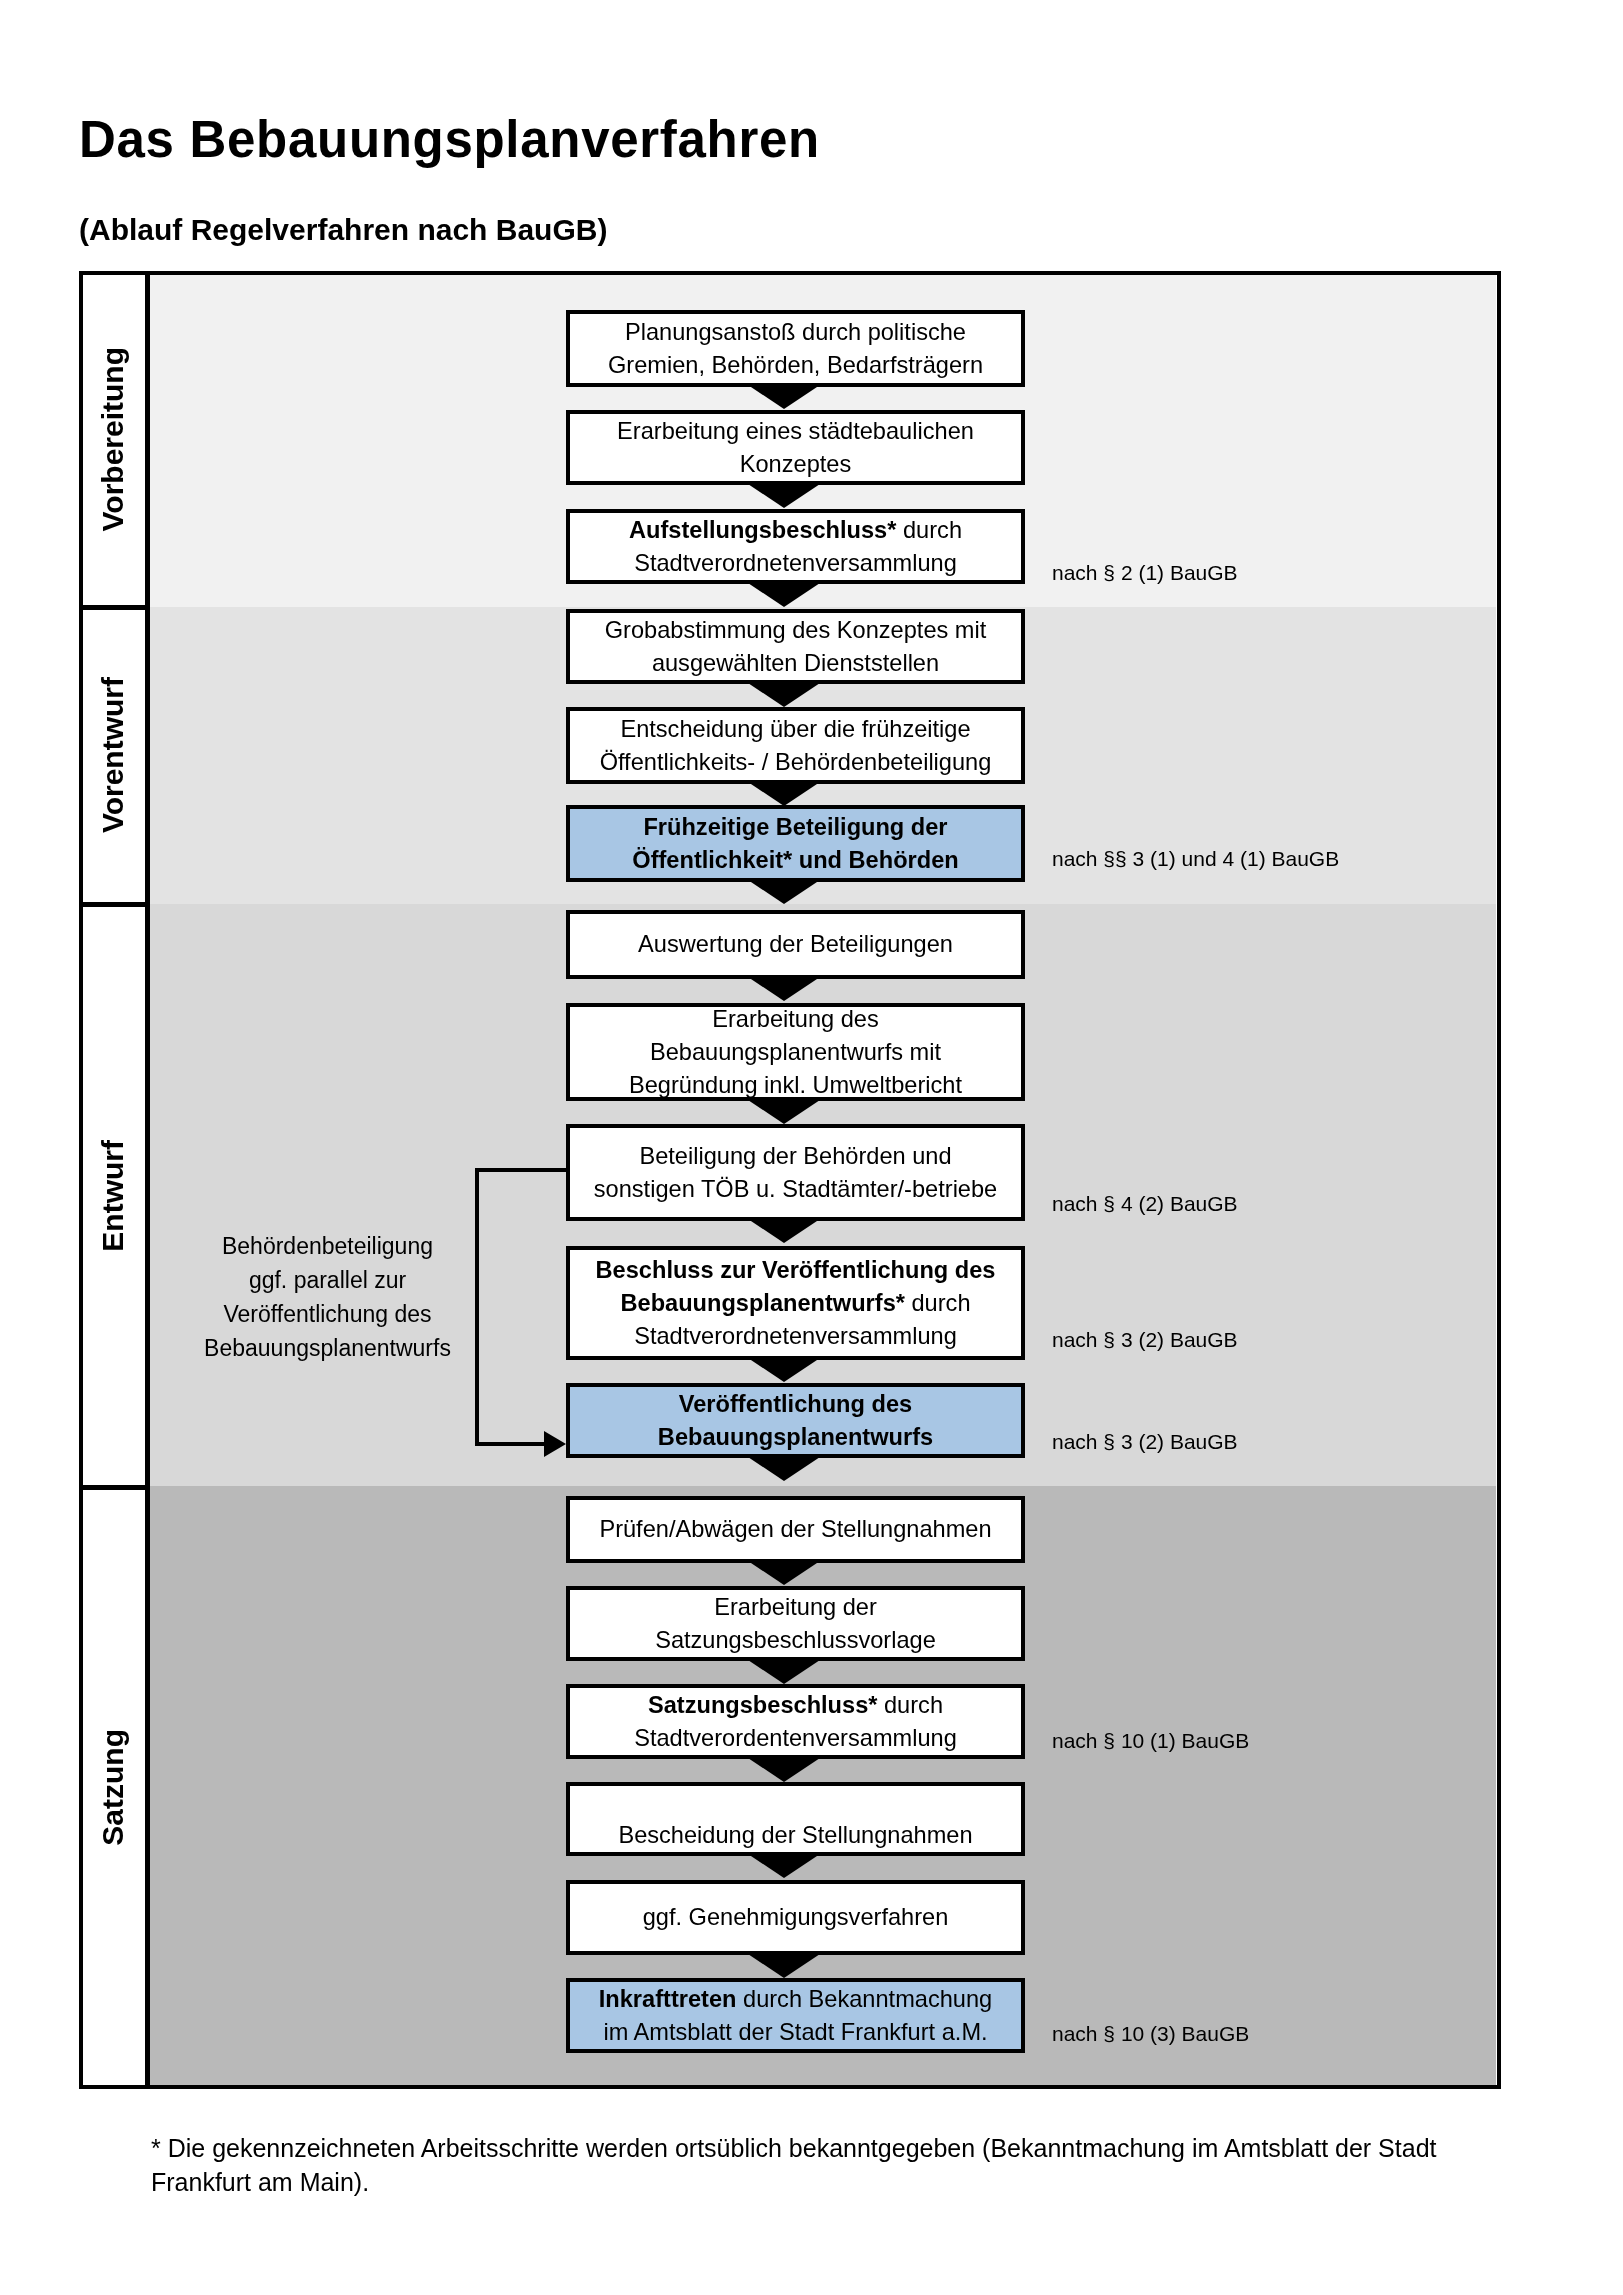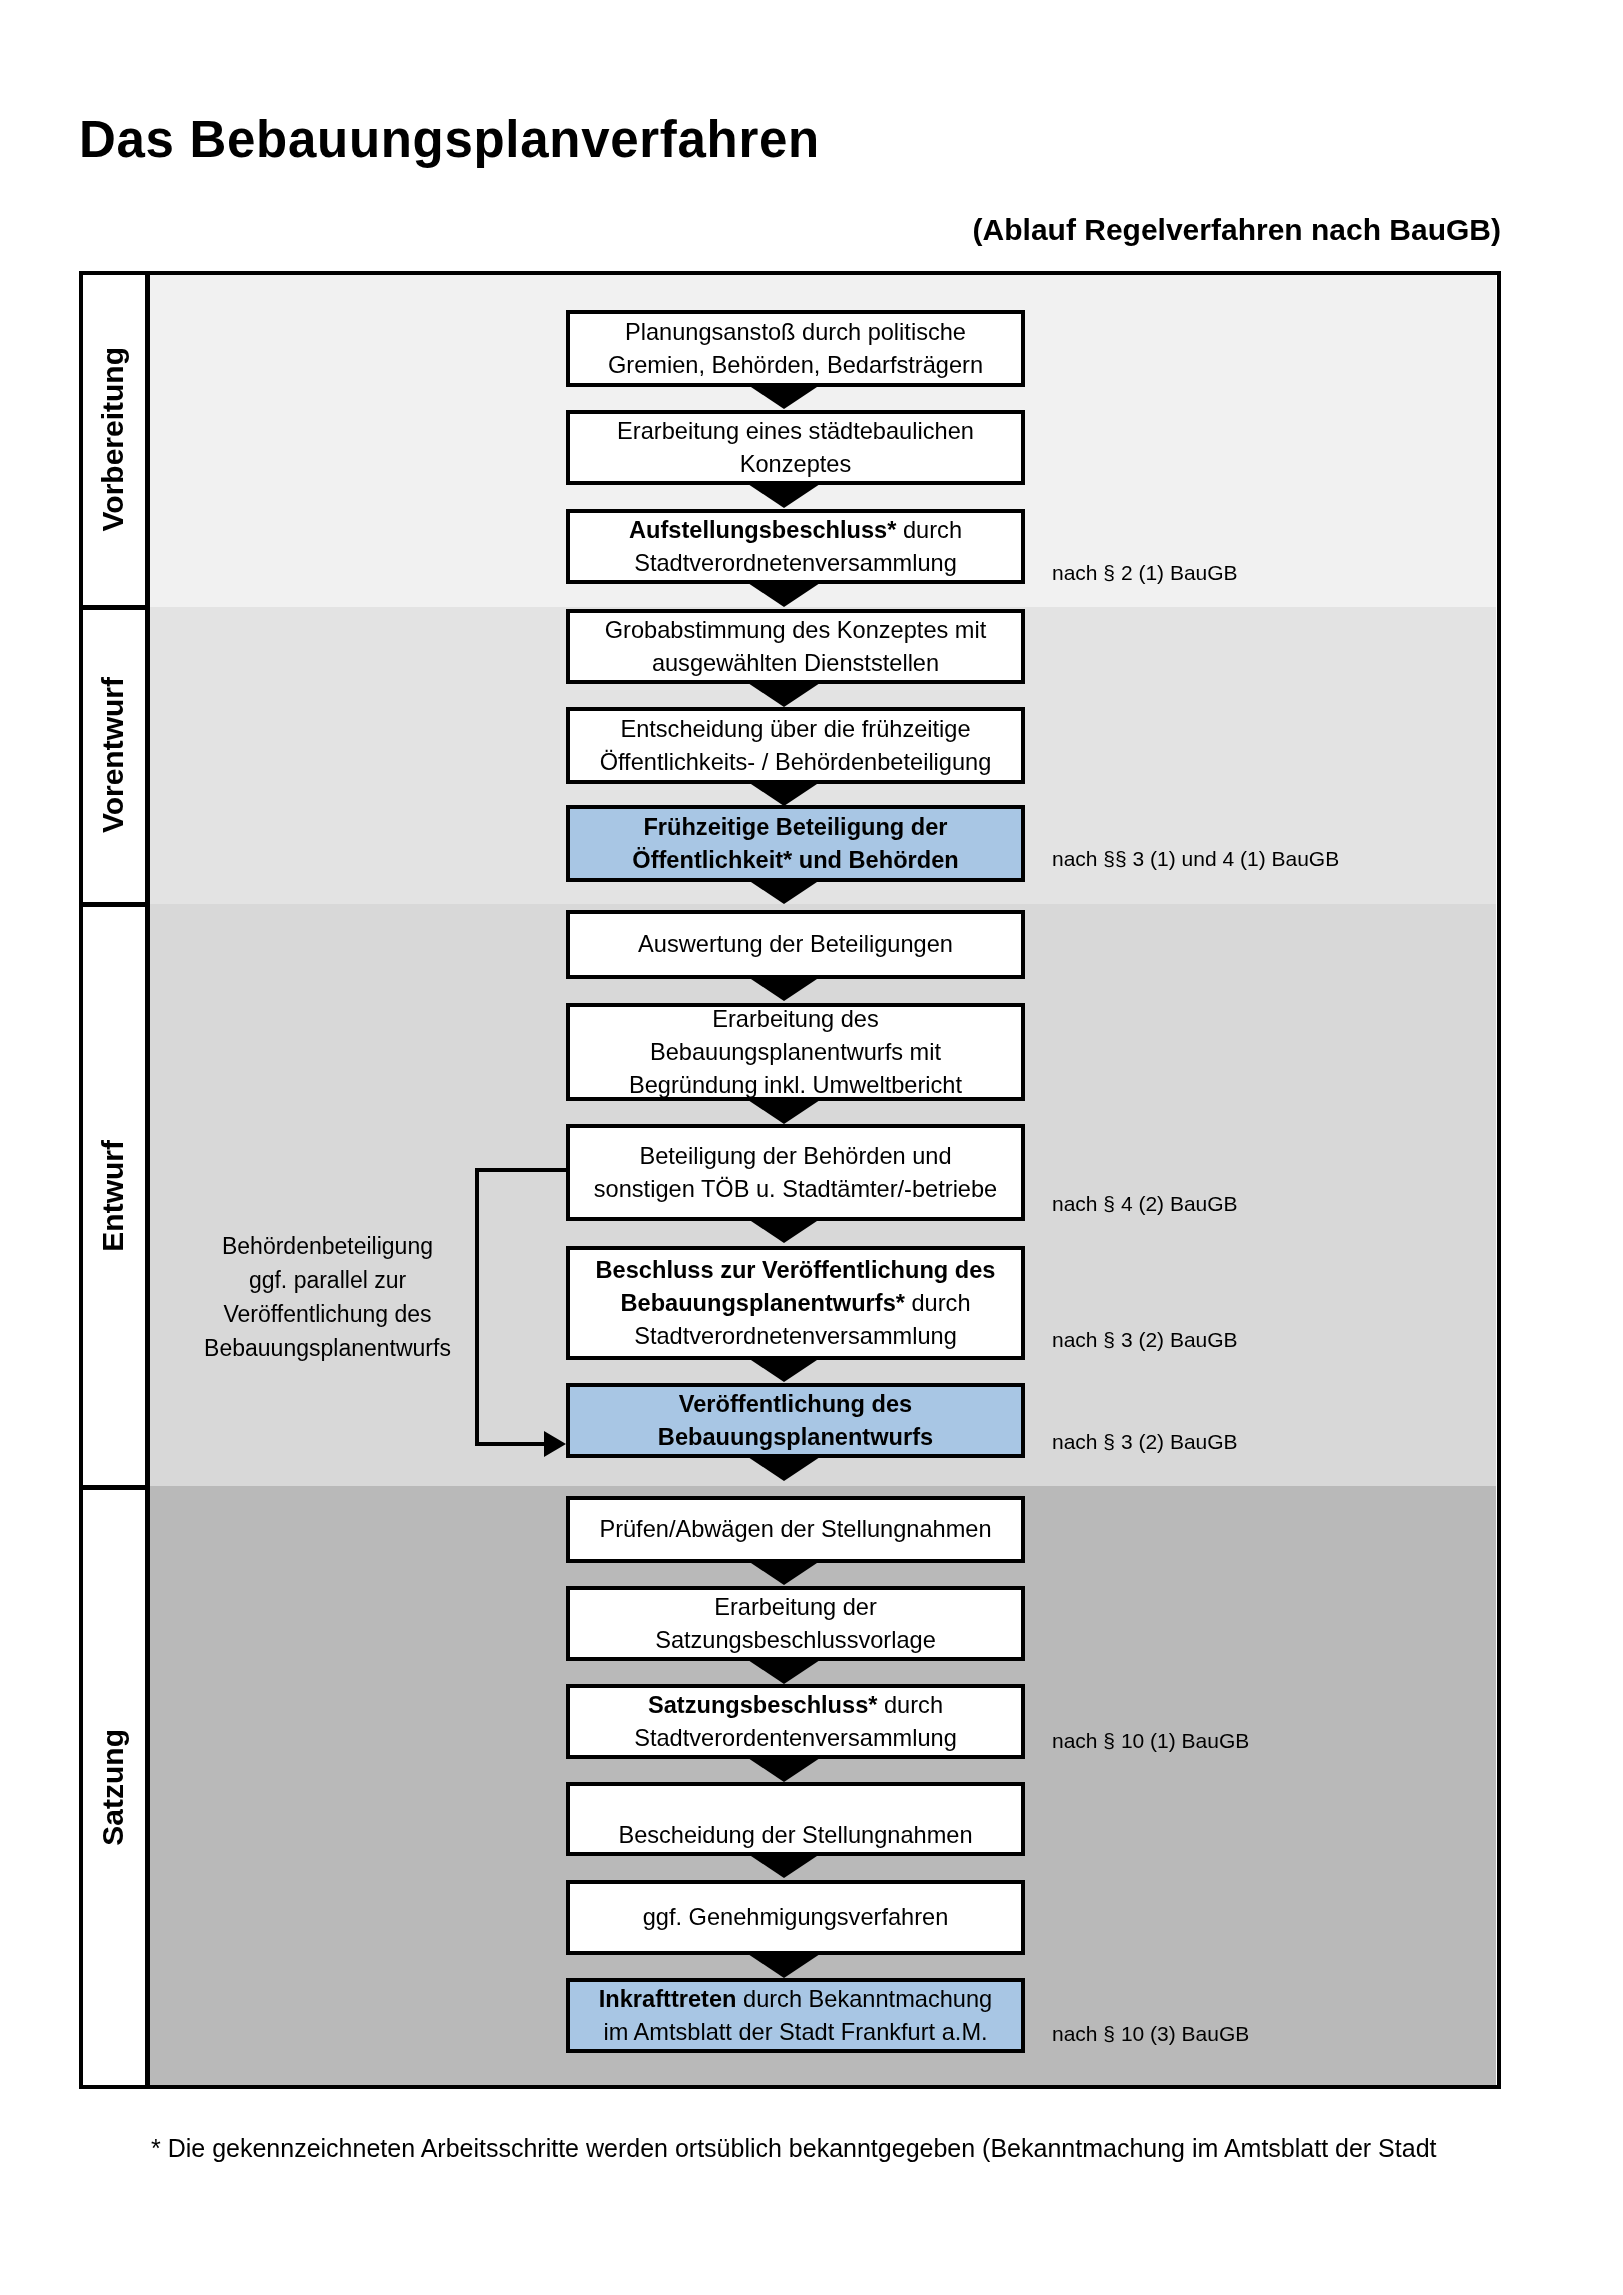--- a/index.html
+++ b/index.html
@@ -1,18 +1,18 @@
 <!DOCTYPE html>
 <html style="font-size:10.5px"><head>
 <meta charset="utf-8">
 <style>
   html,body{margin:0;padding:0;background:#fff;}
   body{width:1623px;height:2295px;position:relative;font-family:"Liberation Sans",sans-serif;color:#000;overflow:hidden;}
   .page-title{position:absolute;left:79px;top:110px;width:1422px;text-align:left;font-size:51px;font-weight:bold;letter-spacing:0.7px;}
-  .page-subtitle{position:absolute;left:79px;top:213px;width:1422px;text-align:right;font-size:30px;font-weight:bold;}
+  .page-subtitle{position:absolute;left:79px;top:213px;width:1422px;text-align:left;font-size:30px;font-weight:bold;}
   .frame{position:absolute;left:79px;top:271px;width:1422px;height:1818px;border:4.6px solid #000;box-sizing:border-box;pointer-events:none;z-index:6;}
   .vdivider{position:absolute;left:145px;top:271px;width:4.6px;height:1818px;background:#000;z-index:5;}
   .band{position:absolute;left:150px;width:1346px;z-index:0;}
   .phase-cell{position:absolute;left:79px;width:67px;display:flex;align-items:center;justify-content:center;z-index:2;}
   .phase-cell span{writing-mode:vertical-rl;transform:rotate(180deg);font-size:30px;font-weight:bold;white-space:nowrap;}
   .hdivider{position:absolute;left:79px;width:71px;height:4.6px;background:#000;z-index:4;}
   .flow-box{position:absolute;left:566px;width:459px;box-sizing:border-box;border:4.6px solid #000;background:#fff;
             display:flex;flex-direction:column;align-items:center;justify-content:center;text-align:center;
             font-size:23.6px;line-height:33px;z-index:3;}
   .flow-box .bl{white-space:nowrap;}
@@ -151,14 +151,15 @@
     <div>ggf. parallel zur</div>
     <div>Veröffentlichung des</div>
     <div>Bebauungsplanentwurfs</div>
   </div>
 
 <div class="vdivider"></div>
 <div class="frame"></div>
 
 <div class="footnote">
   <div>* Die gekennzeichneten Arbeitsschritte werden ortsüblich bekanntgegeben (Bekanntmachung im Amtsblatt  der Stadt</div>
+  <div>Frankfurt am Main).</div>
 </div>
 
 
 </body></html>

